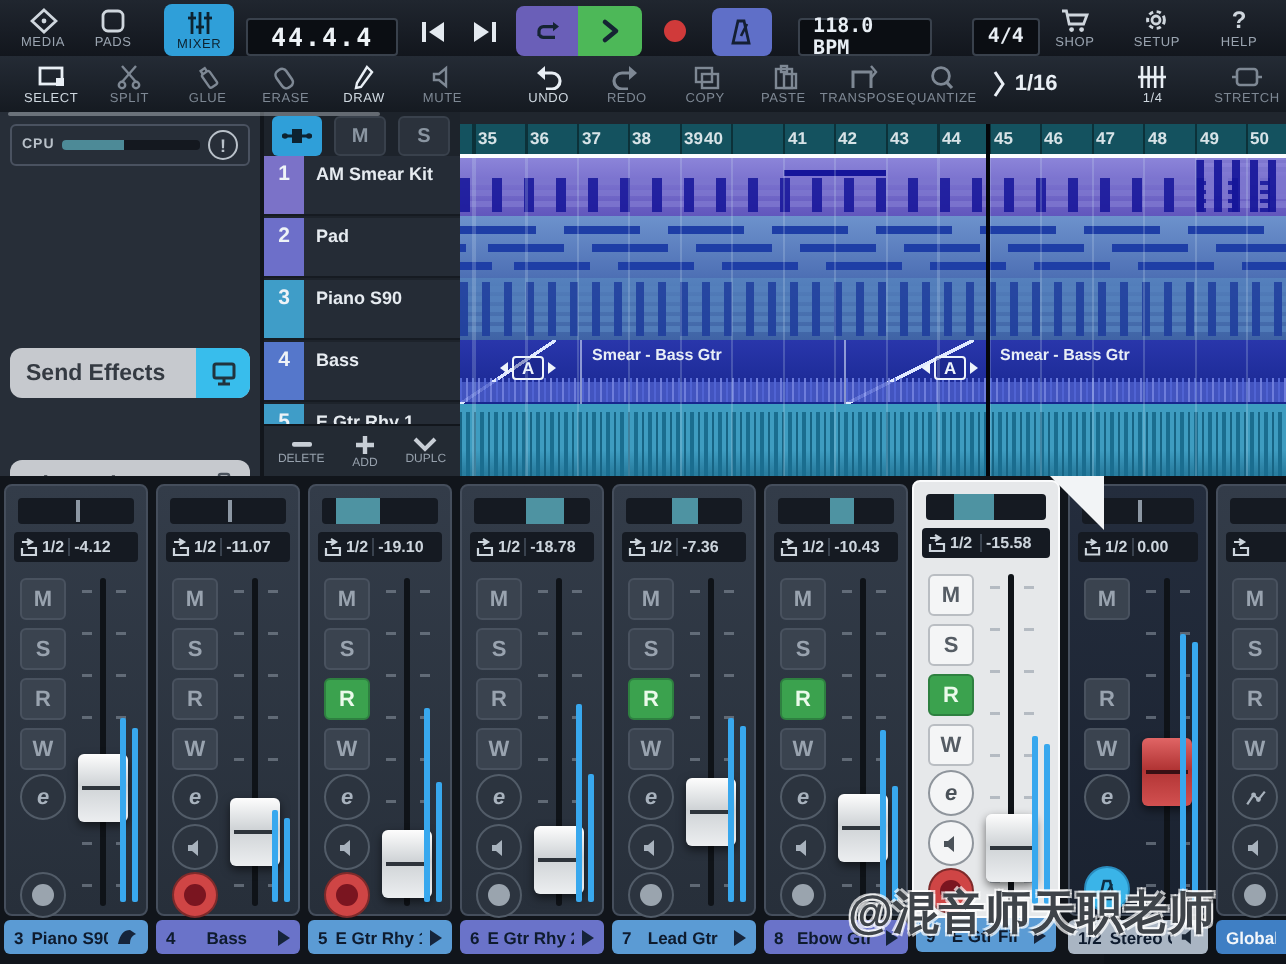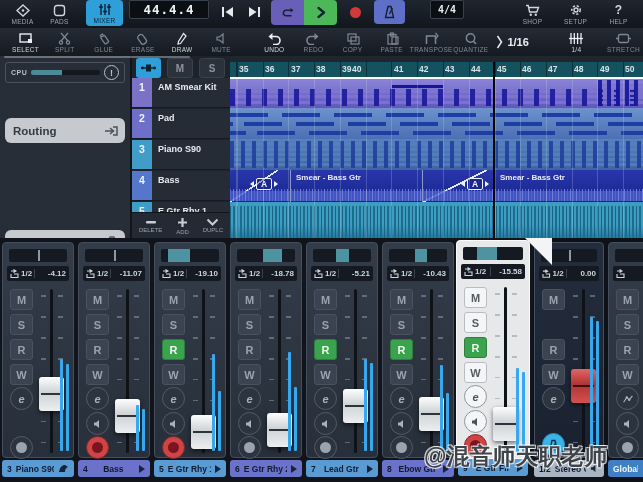--- a/index.html
+++ b/index.html
@@ -3,21 +3,21 @@
 <meta charset="utf-8">
 <style>
   *{box-sizing:border-box;margin:0;padding:0}
   html,body{background:#000}
   .app{position:relative;width:643px;height:482px;overflow:hidden;background:#0e1218;
        font-family:"Liberation Sans",sans-serif;-webkit-font-smoothing:antialiased;cursor:default}
   svg{display:block}
 
   
   .tb{position:absolute;top:0;left:0;right:0;height:28px;background:linear-gradient(#20262f,#12161d);
-      display:flex;align-items:flex-start;z-index:30}
+      display:flex;align-items:flex-end;z-index:30}
   .tbtn{width:37px;height:28px;display:flex;flex-direction:column;align-items:center;justify-content:center;
         gap:1px;color:#cfd6dd}
   .tbtn .lbl{font-size:6.5px;color:#9aa4b0;letter-spacing:.3px}
   .tbtn.act{background:#2f9fd9;border-radius:4px;height:26px}
   .tbtn.act .lbl{color:#0d2330}
   .tbtn.act{color:#0d2330}
   .lcd{height:19px;background:#0b0e13;border:1px solid #39414c;border-radius:2px;color:#eef3f7;
        display:flex;align-items:center;justify-content:center;font-family:"DejaVu Sans Mono",monospace}
   .lcd.time{width:80px;margin:0 6px;font-size:12.5px;font-weight:bold;letter-spacing:1px}
   .trbtn{width:26px;height:24px;display:flex;align-items:center;justify-content:center;color:#e4eaf0}
@@ -137,21 +137,21 @@
   .strip{position:absolute;top:4px;height:216px;background:linear-gradient(#333c49,#272f3a);
          border:1px solid #454e5c;border-radius:4px}
   .strip.sel{background:#e6e8ea;border-color:#fafbfc;top:2px;height:219px}
   .strip.master{background:linear-gradient(#242d3d,#1a2230)}
   .pan{position:absolute;top:6px;left:6px;right:6px;height:13px;background:#151a22;border-radius:2px;overflow:hidden}
   .pan .cl{position:absolute;left:50%;top:1px;bottom:1px;width:1.5px;background:#8d98a4}
   .pan .blk{position:absolute;top:0;bottom:0;background:#4e93a2}
   .route{position:absolute;top:23px;left:4px;right:4px;height:15px;background:#151a22;border-radius:2px;
          display:flex;align-items:center;font-size:8px;font-weight:bold;color:#cdd5dd;padding:0 3px;gap:2px}
   .route .dv{width:1px;height:9px;background:#39424e;margin-left:auto}
-  .route .db{width:29px;text-align:right}
+  .route .db{width:29px;text-align:left}
   .sq{position:absolute;left:7px;width:23px;height:21px;background:#3a434f;border:1px solid #49525f;border-radius:3px;
       color:#99a3af;font-size:11px;font-weight:bold;display:flex;align-items:center;justify-content:center}
   .sq.on{background:#3ba24e;border-color:#2e8040;color:#eafaea}
   .sel .sq{background:#f4f5f6;border-color:#b9bdc2;color:#555c64}
   .sel .sq.on{background:#3ba24e;border-color:#2e8040;color:#eafaea}
   .sqM{top:46px}.sqS{top:71px}.sqR{top:96px}.sqW{top:121px}
   .circ{position:absolute;left:7px;width:23px;height:23px;border-radius:50%;background:#2c343f;
         border:1.5px solid #525c68;color:#a8b2bd;display:flex;align-items:center;justify-content:center;
         font-size:11px;font-weight:bold;font-style:italic}
   .sel .circ{background:#f4f5f6;border-color:#8f959c;color:#4b5259}
@@ -268,20 +268,21 @@
         <i></i>
       </div>
     <div class="metrobtn">
       <span>
           <svg width="13" height="14" viewBox="0 0 13 14">
             <path d="M5 1.5 H8 L10.5 12.5 H2.5 Z" fill="none" stroke="currentColor" stroke-width="1.4"></path>
             <line x1="6.5" y1="9" x2="9.5" y2="3" stroke="currentColor" stroke-width="1.3"></line>
           </svg>
         </span>
     </div>
+    <div class="bpmbox lcd">118.0 BPM</div>
     <div class="bpmbox sigbox lcd">4/4</div>
     <div class="spacer"></div>
     <div class="tbtn">
       <span>
           <svg width="15" height="13" viewBox="0 0 15 13">
             <path d="M1 1.5 H3.2 L4.6 8 H11.8 L13.5 3.5 H4" fill="none" stroke="currentColor" stroke-width="1.4"></path>
             <circle cx="5.8" cy="10.8" r="1.2" fill="currentColor"></circle>
             <circle cx="10.8" cy="10.8" r="1.2" fill="currentColor"></circle>
           </svg>
         </span>
@@ -450,26 +451,27 @@
   <div class="scrollline"></div>
 
   <div class="inspector">
     <div class="cpu">
       <span class="t">CPU</span>
       <span class="bar">
           <i></i>
         </span>
       <span class="warn">!</span>
     </div>
-    <div class="insp-item" style="top:62px">
-      <span>Routing</span>
-      <span class="insp-ico plain">
-          <svg width="15" height="12" viewBox="0 0 15 12">
-            <path d="M9 2 H13 V10 H9" fill="none" stroke="currentColor" stroke-width="1.5"></path>
-            <path d="M1 6 H9 M6 3 L9.5 6 L6 9" fill="none" stroke="currentColor" stroke-width="1.5"></path>
+    <div class="insp-item" style="top:118px">
+      <span>Send Effects</span>
+      <span class="insp-ico cyan">
+          <svg width="14" height="13" viewBox="0 0 14 13">
+            <rect x="2" y="2" width="10" height="7" rx="1" fill="none" stroke="currentColor" stroke-width="1.5"></rect>
+            <line x1="7" y1="9" x2="7" y2="12" stroke="currentColor" stroke-width="1.5"></line>
+            <line x1="4" y1="12" x2="10" y2="12" stroke="currentColor" stroke-width="1.5"></line>
           </svg>
         </span>
     </div>
     <div class="insp-item" style="top:174px">
       <span>Channel</span>
       <span class="insp-ico plain">
           <svg width="10" height="14" viewBox="0 0 10 14">
             <rect x="2.5" y="1" width="5" height="12" rx="1" fill="none" stroke="currentColor" stroke-width="1.3"></rect>
             <line x1="1" y1="6" x2="9" y2="6" stroke="currentColor" stroke-width="1.6"></line>
           </svg>
@@ -782,21 +784,21 @@
       <div class="pan">
           <i class="blk" style="left:40%;width:22%"></i>
         </div>
       <div class="route">
         <svg width="9" height="9" viewBox="0 0 9 9">
             <path d="M1 2 H5 M3.5 0.5 L6 2 L3.5 3.5" stroke="currentColor" fill="none" stroke-width="1.1"></path>
             <path d="M4 5 H8 V8.5 H1 V5" stroke="currentColor" fill="none" stroke-width="1.1"></path>
           </svg>
         <span>1/2</span>
           <span class="dv"></span>
-        <span class="db">-5.21</span>
+        <span class="db">-7.36</span>
       </div>
       <div class="sq sqM">M</div>
       <div class="sq sqS">S</div>
       <div class="sq sqR on">R</div>
       <div class="sq sqW">W</div>
       <div class="circ cE">e</div>
       <div class="circ cSpk">
           <svg width="10" height="10" viewBox="0 0 10 10">
             <path d="M1 3.5 H3 L6 1 V9 L3 6.5 H1 Z" fill="currentColor"></path>
           </svg>

